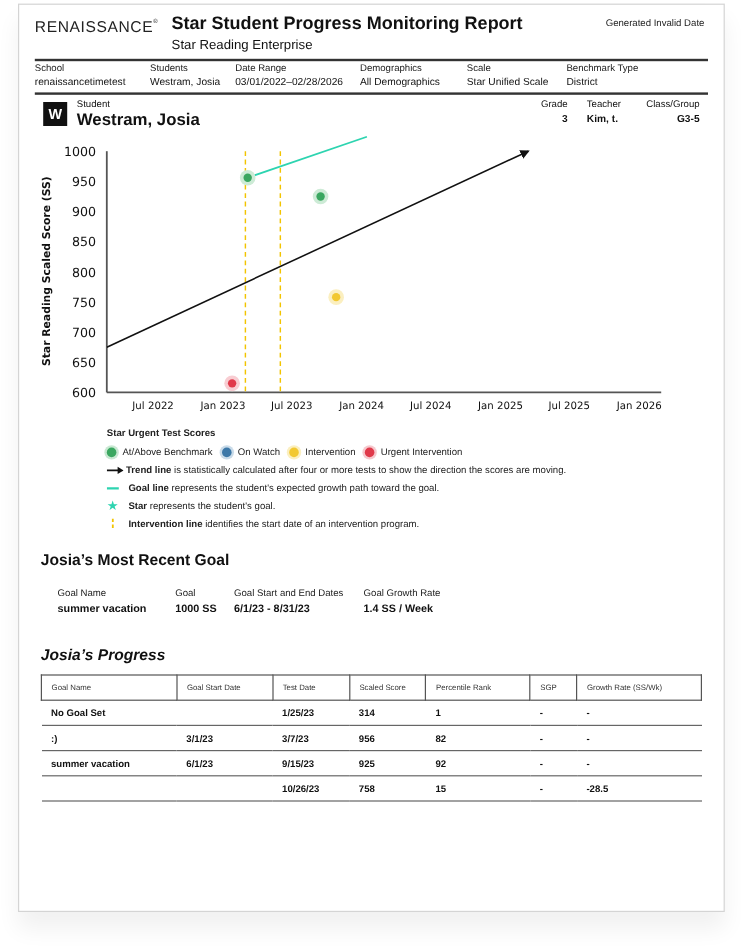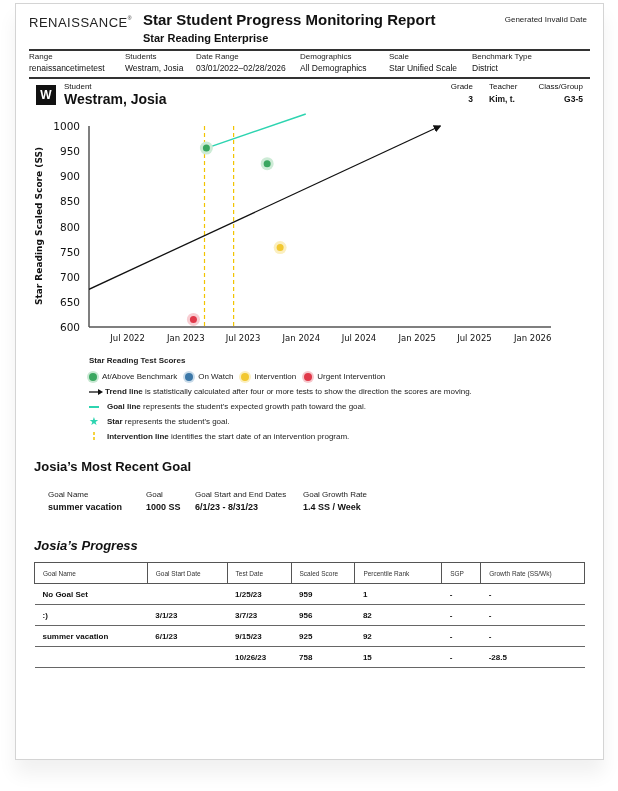--- a/index.html
+++ b/index.html
@@ -4,21 +4,21 @@
 <style>
   html, body { margin: 0; padding: 0; }
   body { width: 618px; height: 791px; background: #ffffff; position: relative; overflow: hidden;
          font-family: "Liberation Sans", "DejaVu Sans", sans-serif; color: #111; }
   .card { position: absolute; left: 15px; top: 3px; width: 587px; height: 755px; background: #fff;
           border: 1px solid #d4d4d4; box-shadow: 0 14px 18px rgba(0,0,0,0.06); }
   .abs { position: absolute; }
   .logo { left: 29px; top: 15px; font-size: 13px; letter-spacing: 0.5px; color: #222; }
   .logo sup { font-size: 5px; vertical-align: top; }
   .title { left: 143px; top: 11px; font-size: 15px; font-weight: bold; }
-  .subtitle { left: 143px; top: 32px; font-size: 11px; font-weight: bold; }
+  .subtitle { left: 143px; top: 32px; font-size: 11px; font-weight: normal; }
   .generated { right: 31px; top: 15px; font-size: 8px; color: #222; }
   .hr { position: absolute; left: 29px; width: 561px; background: #333; }
   .meta { top: 52px; }
   .meta .lbl { font-size: 8px; color: #222; }
   .meta .val { font-size: 8.5px; font-weight: normal; margin-top: 2px; white-space: nowrap; }
   .badge { left: 36px; top: 85px; width: 20px; height: 20px; background: #111; color: #fff;
            font-weight: bold; font-size: 12px; text-align: center; line-height: 20px; }
   .stud-lbl { left: 64px; top: 82px; font-size: 8px; }
   .stud-name { left: 64px; top: 91px; font-size: 14px; font-weight: bold; }
   .rcol { top: 82px; text-align: right; }
@@ -46,21 +46,21 @@
 <div class="card"></div>
 
 <div class="abs logo"><span>RENAISSANCE</span><sup>®</sup></div>
 <div class="abs title">Star Student Progress Monitoring Report</div>
 <div class="abs subtitle">Star Reading Enterprise</div>
 <div class="abs generated">Generated Invalid Date</div>
 
 <div class="hr" style="top:49px;height:1.5px;"></div>
 
 <div class="abs meta" style="left:29px;">
-  <div class="lbl">Range</div>
+  <div class="lbl">School</div>
   <div class="val">renaissancetimetest</div>
 </div>
 <div class="abs meta" style="left:125px;">
   <div class="lbl">Students</div>
   <div class="val">Westram, Josia</div>
 </div>
 <div class="abs meta" style="left:196px;">
   <div class="lbl">Date Range</div>
   <div class="val">03/01/2022–02/28/2026</div>
 </div>
@@ -151,21 +151,21 @@
         <circle cx="267.15479452054797" cy="163.6875" r="3.5" fill="#3aa760"></circle>
       </g>
       <g>
         <circle cx="280.1287671232877" cy="247.605" r="6.5" fill="#fbefc0"></circle>
         <circle cx="280.1287671232877" cy="247.605" r="3.5" fill="#f2c831"></circle>
       </g>
     </g>
 </svg>
 
 <div class="abs legend">
-  <div class="head">Star Reading Test Scores</div>
+  <div class="head">Star Urgent Test Scores</div>
   <div class="row">
     <span class="dot" style="background:#3aa760;box-shadow:0 0 0 2px #c8e8d2;"></span>
     <span style="margin-right:8px;">At/Above Benchmark</span>
     <span class="dot" style="background:#3c78a8;box-shadow:0 0 0 2px #c9dbe9;"></span>
     <span style="margin-right:8px;">On Watch</span>
     <span class="dot" style="background:#f2c831;box-shadow:0 0 0 2px #fbefc0;"></span>
     <span style="margin-right:8px;">Intervention</span>
     <span class="dot" style="background:#e0394a;box-shadow:0 0 0 2px #f6c8cd;"></span>
     <span>Urgent Intervention</span>
   </div>
@@ -236,21 +236,21 @@
       <th>Percentile Rank</th>
       <th>SGP</th>
       <th>Growth Rate (SS/Wk)</th>
     </tr>
   </thead>
   <tbody>
     <tr>
       <td class="bold">No Goal Set</td>
       <td></td>
       <td>1/25/23</td>
-      <td>959</td>
+      <td>314</td>
       <td>1</td>
       <td>-</td>
       <td>-</td>
     </tr>
     <tr>
       <td class="bold">:)</td>
       <td>3/1/23</td>
       <td>3/7/23</td>
       <td>956</td>
       <td>82</td>

